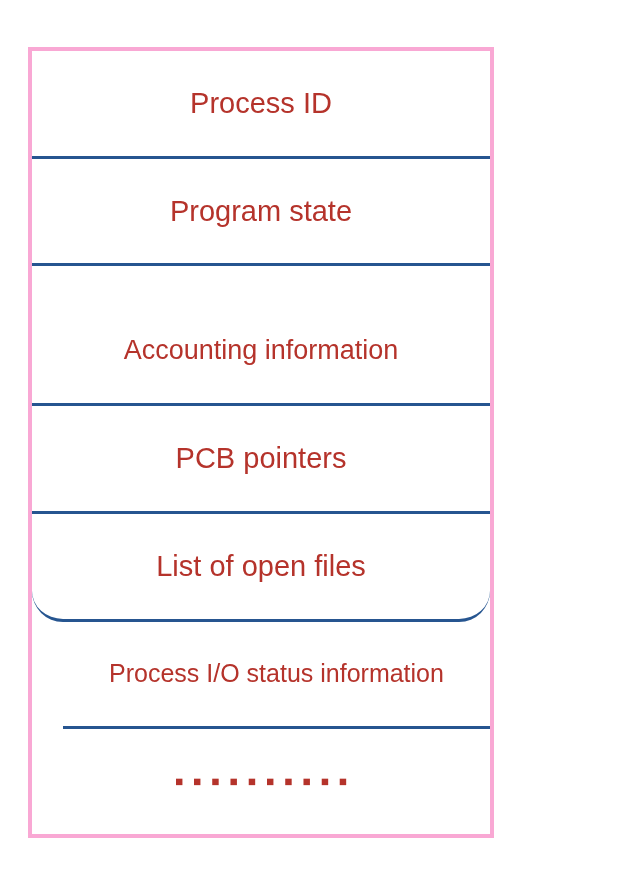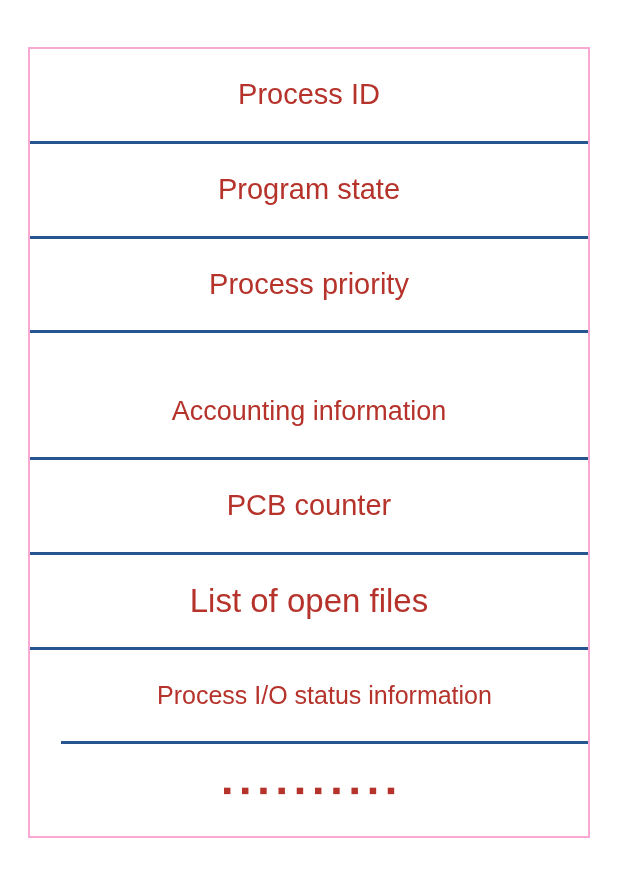--- a/index.html
+++ b/index.html
@@ -8,70 +8,67 @@
     background: #ffffff;
     width: 619px;
     height: 870px;
     overflow: hidden;
     font-family: "Liberation Sans", sans-serif;
   }
   .pcb-diagram {
     position: absolute;
     left: 28px;
     top: 47px;
-    width: 562px;
+    width: 466px;
     height: 791px;
     box-sizing: border-box;
-    border: 2px solid #f9a8d4;
+    border: 4px solid #f9a8d4;
     background: #ffffff;
     display: flex;
     flex-direction: column;
   }
   .pcb-row {
     flex: 1;
     display: flex;
     align-items: center;
     justify-content: center;
     border-bottom: 3px solid #265590;
     color: #b5332b;
     font-size: 29px;
     text-align: center;
     white-space: nowrap;
   }
   .pcb-row:last-child {
     border-bottom: none;
   }
   
   .pcb-row.row-accounting { font-size: 27px; margin-top: 32px; }
-  .pcb-row.row-open-files { font-size: 33px; }
+  .pcb-row.row-open-files { font-size: 29px; border-radius: 31px; }
   .pcb-row.row-io-status  { font-size: 25px; margin-left: 31px; }
   .pcb-row.row-ellipsis   {
     font-size: 26px;
     letter-spacing: 9px;
     padding-left: 9px; 
   }
 </style>
 </head>
 <body>
 
 <div class="pcb-diagram">
   <div class="pcb-row">
     <span>Process ID</span>
   </div>
   <div class="pcb-row">
     <span>Program state</span>
   </div>
-  <div class="pcb-row">
-    <span>Process priority</span>
-  </div>
   <div class="pcb-row row-accounting">
     <span>Accounting information</span>
   </div>
   <div class="pcb-row">
-    <span>PCB counter</span>
+    <span>PCB pointers</span>
   </div>
   <div class="pcb-row row-open-files">
     <span>List of open files</span>
   </div>
   <div class="pcb-row row-io-status">
     <span>Process I/O status information</span>
   </div>
   <div class="pcb-row row-ellipsis">
     <span>▪▪▪▪▪▪▪▪▪▪</span>
   </div>

